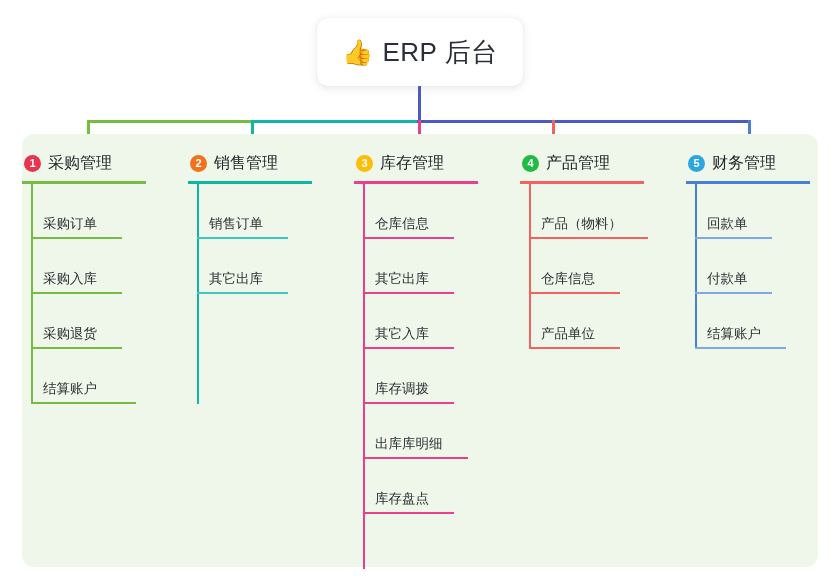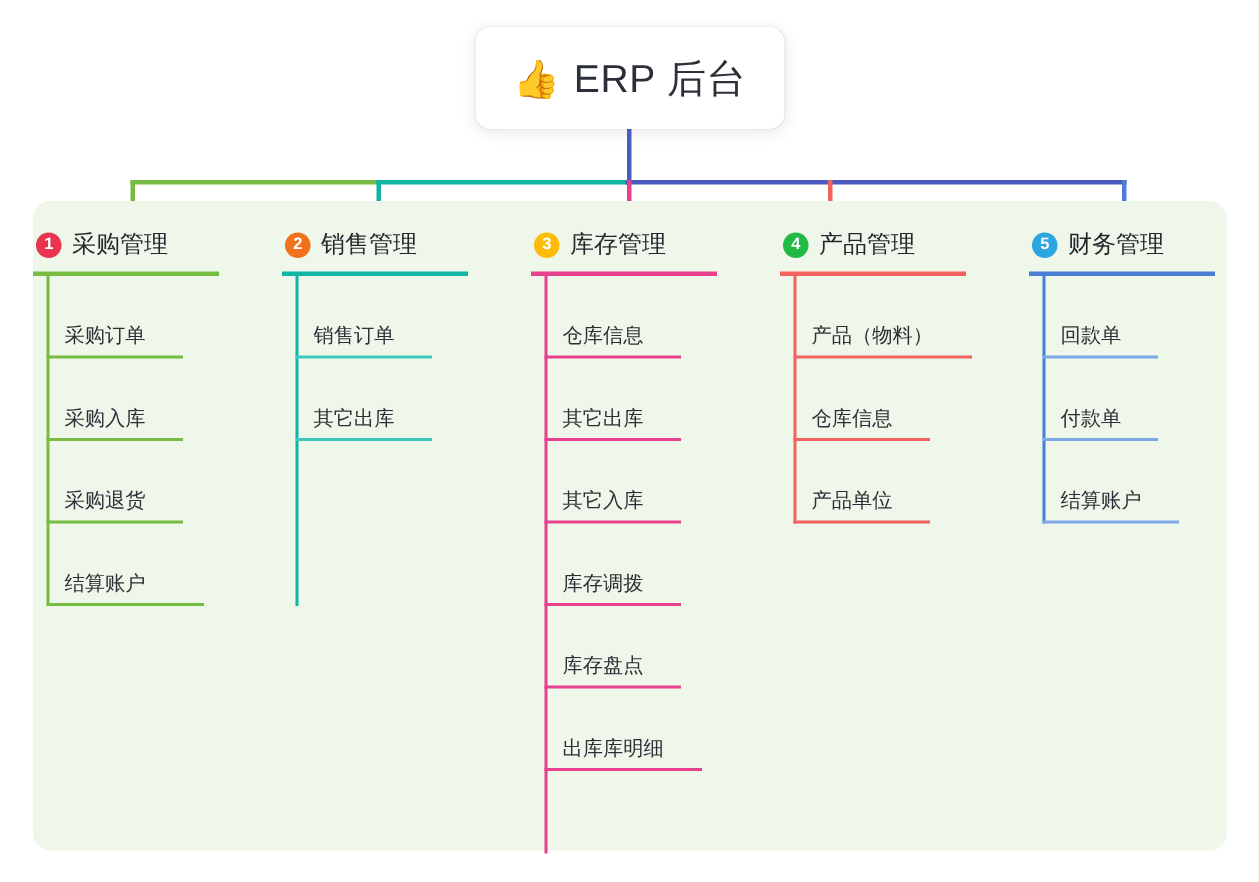--- a/index.html
+++ b/index.html
@@ -241,27 +241,27 @@
           </div>
           <div class="item">
             <span class="item-label">其它入库</span>
             <div class="item-rule" style="width: 91px; background: rgb(232, 64, 143);"></div>
           </div>
           <div class="item">
             <span class="item-label">库存调拨</span>
             <div class="item-rule" style="width: 91px; background: rgb(232, 64, 143);"></div>
           </div>
           <div class="item">
-            <span class="item-label">库存盘点</span>
-            <div class="item-rule" style="width: 91px; background: rgb(232, 64, 143);"></div>
-          </div>
-          <div class="item">
             <span class="item-label">出库库明细</span>
             <div class="item-rule" style="width: 105px; background: rgb(232, 64, 143);"></div>
           </div>
+          <div class="item">
+            <span class="item-label">库存盘点</span>
+            <div class="item-rule" style="width: 91px; background: rgb(232, 64, 143);"></div>
+          </div>
         </div>
       </div>
       <div class="col" style="left: 520px; top: 150px;">
         <div class="col-head">
           <span class="badge" style="background: rgb(33, 186, 69);">4</span>
           <span class="col-title">产品管理</span>
         </div>
         <div class="head-rule" style="width: 124px; background: rgb(242, 99, 95);"></div>
         <div class="items">
           <div class="spine" style="background: rgb(242, 99, 95); height: 165px;"></div>

